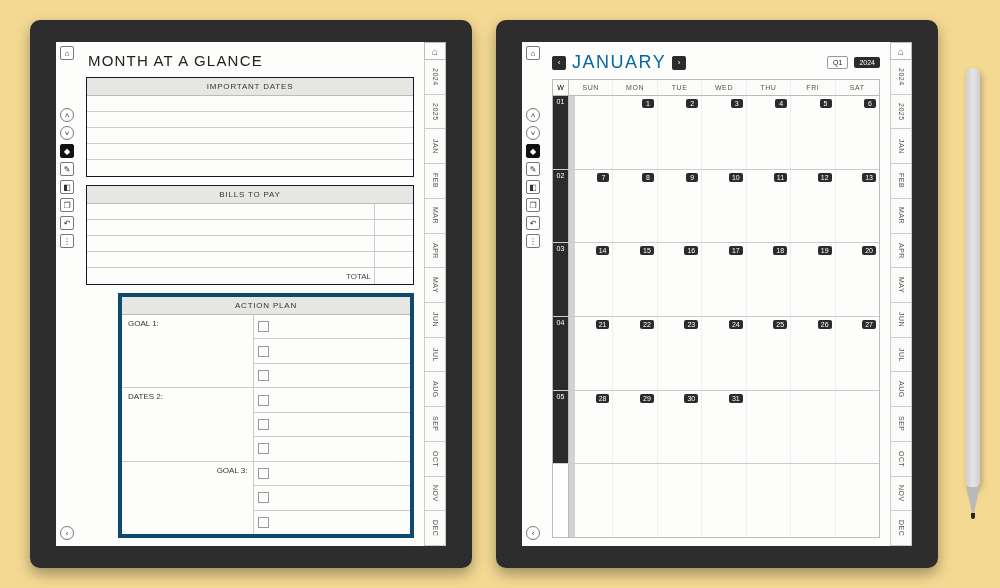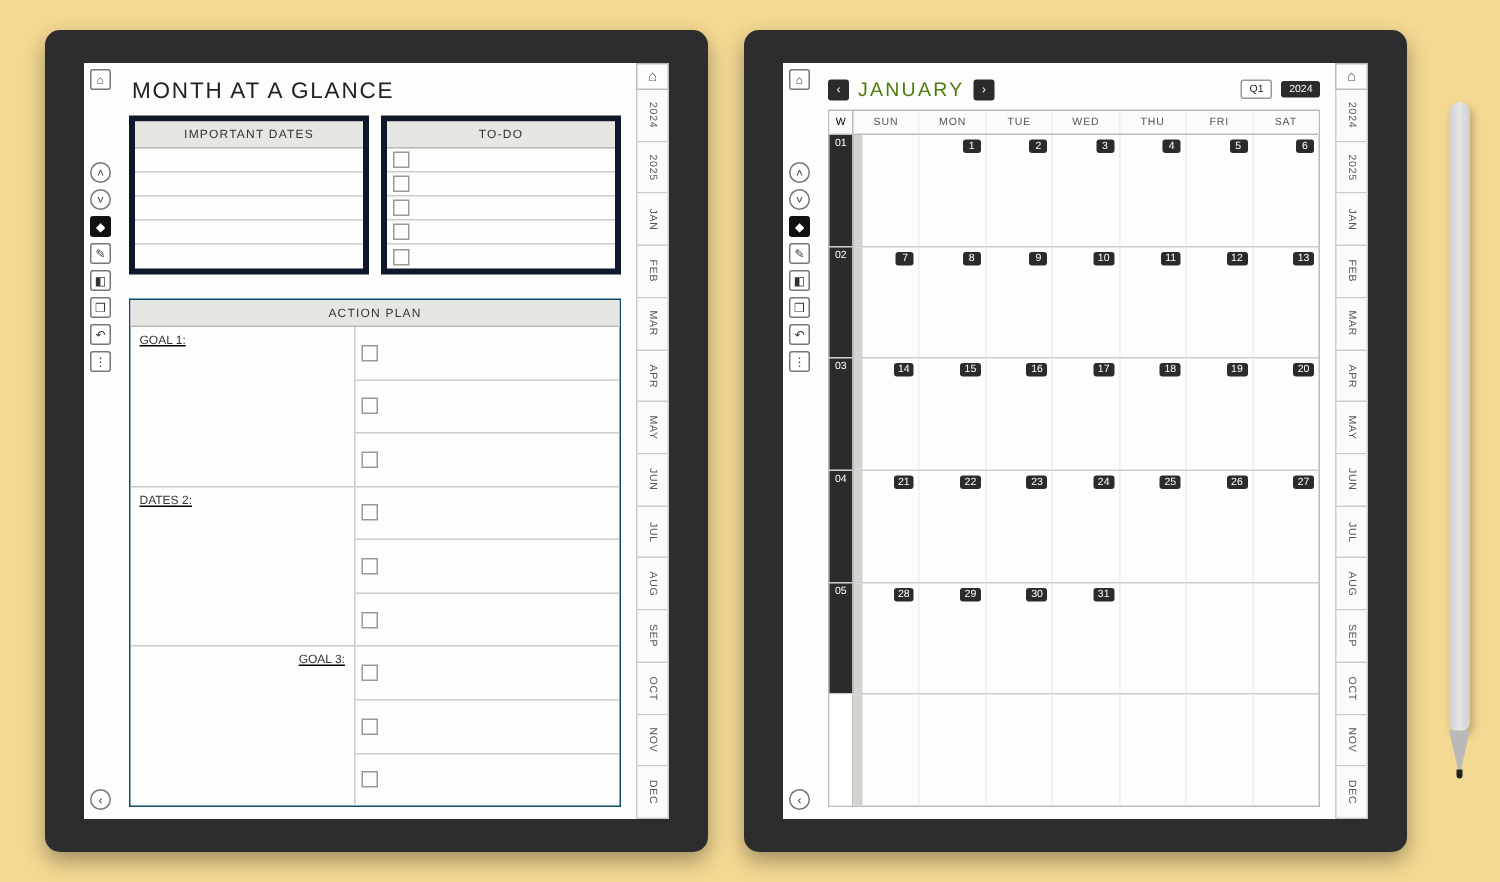--- a/index.html
+++ b/index.html
@@ -90,21 +90,21 @@
     font-size: 15px;
     letter-spacing: 1.2px;
     font-weight: 400;
     color:#222;
     margin: 0 0 8px 2px;
   }
 
   
   .row { display:flex; gap:8px; }
   .panel {
-    flex:1; border:4px solid #0f172a;
+    flex:1; border:1px solid #0f172a;
   }
   .panel-head {
     background:#e6e6e3;
     font-size:8px;
     letter-spacing: .8px;
     text-align:center;
     padding:4px 0;
     border-bottom:1px solid #bbb;
     color:#333;
   }
@@ -119,37 +119,37 @@
   .lines.checks .line::before {
     content:""; width:9px;height:9px;border:1px solid #999;margin:0 4px 0 4px;
   }
   .lines.bills .line { position:relative; }
   .lines.bills .line::after {
     content:""; position:absolute; right:38px; top:0; bottom:0; width:1px; background:#ccc;
   }
   .lines.bills .line.total { font-size:8px; padding-left:0; }
   .lines.bills .line.total span { position:absolute; right:42px; }
 
-  .action-panel { border:1px solid #0c4a6e; margin-top:8px; flex:1; display:flex; flex-direction:column; }
-  .action-body { flex:1; display:flex;text-decoration:underline; }
+  .action-panel { border:4px solid #0c4a6e; margin-top:8px; flex:1; display:flex; flex-direction:column;margin-left:32px; }
+  .action-body { flex:1; display:flex; }
   .goals-col { width: 46%; display:flex; flex-direction:column; }
   .goal { flex:1; border-right:1px solid #ccc; border-bottom:1px solid #ccc; font-size:8px; padding:4px 6px; color:#333; }
   .goal:last-child { border-bottom:none;text-align:right; }
   .check-col { flex:1; display:flex; flex-direction:column; }
   .check-col .line { flex:1; border-bottom:1px solid #ccc; display:flex; align-items:center;}
   .check-col .line:last-child{border-bottom:none;}
   .check-col .line::before { content:""; width:9px;height:9px;border:1px solid #999;margin:0 4px; }
 
   
   .cal-header { display:flex; align-items:center; gap:6px; margin-bottom:6px; }
   .nav-btn {
     width:14px;height:14px;background:#2b2b2b;color:#fff;font-size:8px;
     display:flex;align-items:center;justify-content:center;border-radius:2px;
   }
-  .month-name { font-size:13px; letter-spacing:1.5px; color:#4d7c0f; }
+  .month-name { font-size:18px; letter-spacing:1.5px; color:#0369a1; }
   .pill {
     font-size:7px; padding:2px 5px; background:#2b2b2b; color:#fff; border-radius:2px;
   }
   .pill.outline { background:#fff; color:#222; border:1px solid #999; }
   .cal-header .grow { flex:1; }
 
   .cal-grid { flex:1; display:flex; flex-direction:column; border:1px solid #bbb; }
   .cal-head-row { display:flex; background:#fbfbf9; border-bottom:1px solid #bbb; }
   .weekno-head { width:16px; font-size:7px; display:flex;align-items:center;justify-content:center; border-right:1px solid #bbb; }
   .day-head { flex:1; text-align:center; font-size:7px; padding:4px 0; color:#555; border-right:1px solid #eee; letter-spacing:.6px; }
@@ -213,33 +213,35 @@
         <div class="panel">
           <div class="panel-head">IMPORTANT DATES</div>
           <div class="lines">
               <div class="line"></div>
               <div class="line"></div>
               <div class="line"></div>
               <div class="line"></div>
               <div class="line"></div>
             </div>
         </div>
+      </div>
+
+      <div class="row" style="margin-top:8px;">
         <div class="panel">
-          <div class="panel-head">TO-DO</div>
-          <div class="lines checks">
-              <div class="line"></div>
-              <div class="line"></div>
-              <div class="line"></div>
-              <div class="line"></div>
-              <div class="line"></div>
-            </div>
+          <div class="panel-head">BILLS TO PAY</div>
+          <div class="lines bills">
+            <div class="line"></div>
+              <div class="line"></div>
+              <div class="line"></div>
+              <div class="line"></div>
+            <div class="line total">
+                <span>TOTAL</span>
+              </div>
+          </div>
         </div>
-      </div>
-
-      <div class="row" style="margin-top:8px;">
       </div>
 
       <div class="action-panel">
         <div class="panel-head">ACTION PLAN</div>
         <div class="action-body">
           <div class="goals-col">
             <div class="goal">GOAL 1:</div>
             <div class="goal">DATES 2:</div>
             <div class="goal">GOAL 3:</div>
           </div>

